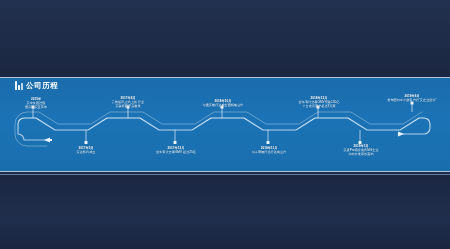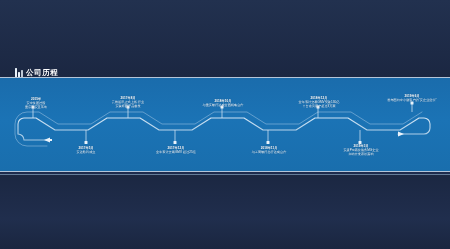--- a/index.html
+++ b/index.html
@@ -23,21 +23,21 @@
   .rule.bot2{top:174px;background:#9fc2e0;opacity:.55;}
 
   .band{
     position:absolute;left:0;top:78px;width:450px;height:93px;
     background:#1b6fb0;
     background-image:linear-gradient(180deg,#1a6cac 0%,#1b73b5 45%,#196ead 100%);
     overflow:hidden;
   }
 
   .title{
-    position:absolute;left:15px;top:68px;
+    position:absolute;left:15px;top:81px;
     display:flex;align-items:flex-end;gap:3px;
     z-index:6;
   }
   .title-icon{display:flex;align-items:flex-end;gap:1px;height:9px;}
   .title-icon i{display:block;width:2px;background:#eaf3fb;border-radius:.5px;}
   .title-icon i:nth-child(1){height:9px;}
   .title-icon i:nth-child(2){height:5px;}
   .title-icon i:nth-child(3){height:7px;opacity:.8;}
   .title-text{
     color:#ffffff;font-size:7.5px;font-weight:700;letter-spacing:.6px;

